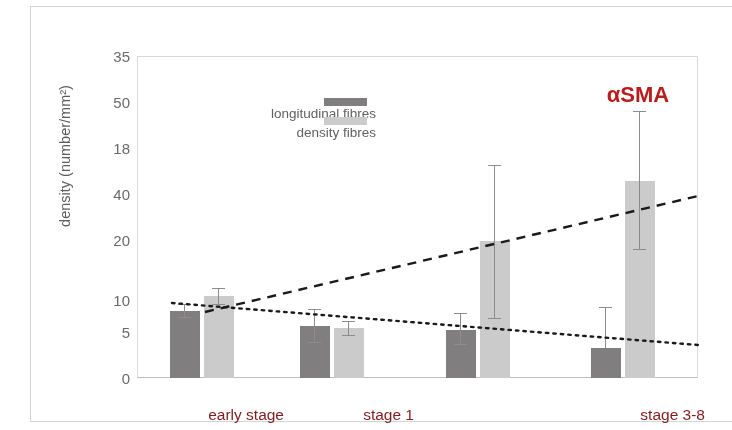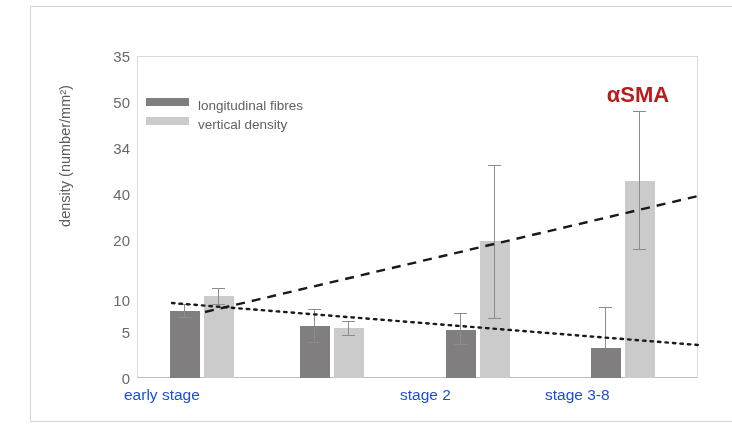--- a/index.html
+++ b/index.html
@@ -65,25 +65,25 @@
     text-align: center;
     font-size: 14.5px;
     color: #5c5c5c;
     transform: rotate(-90deg);
     transform-origin: center center;
     white-space: nowrap;
   }
   
   .x-tick-label {
     position: absolute;
-    top: 386px;
+    top: 406px;
     width: 160px;
-    text-align: left;
+    text-align: right;
     font-size: 15.5px;
-    color: #1d4ed8;
+    color: #7f1d1d;
     white-space: nowrap;
   }
   
   .bar {
     position: absolute;
     width: 30px;
   }
   
   .errorbar-stem {
     position: absolute;
@@ -98,22 +98,23 @@
   }
   
   #legend {
     position: absolute;
     left: 122px;
     top: 98px;
     width: 230px;
   }
   .legend-row {
     display: flex;
-    align-items: flex-start;
+    align-items: flex-end;
     height: 19px;
+    flex-direction: column;
   }
   .legend-swatch {
     width: 43px;
     height: 8px;
     margin-right: 9px;
     flex: none;
   }
   .legend-label {
     font-size: 13.5px;
     color: #616161;
@@ -143,21 +144,21 @@
 </head>
 <body>
 
 <div id="figure">
 
   <div id="figure-border"></div>
 
   <div id="y-axis-labels">
     <div class="y-tick-label" style="top:56px">35</div>
     <div class="y-tick-label" style="top:102px">50</div>
-    <div class="y-tick-label" style="top:148px">34</div>
+    <div class="y-tick-label" style="top:148px">18</div>
     <div class="y-tick-label" style="top:194px">40</div>
     <div class="y-tick-label" style="top:240px">20</div>
     <div class="y-tick-label" style="top:300px">10</div>
     <div class="y-tick-label" style="top:332px">5</div>
     <div class="y-tick-label" style="top:378px">0</div>
   </div>
 
   <div id="y-axis-title">density (number/mm²)</div>
 
   <div id="plot-area"></div>
@@ -206,23 +207,23 @@
     <line x1="148" y1="303" x2="674" y2="345" stroke="#1a1a1a" stroke-width="2.4" stroke-dasharray="2.5 5" stroke-linecap="round"></line>
   </svg>
 
   <div id="legend">
     <div class="legend-row">
       <span class="legend-swatch" style="background:#807e7e;"></span>
       <span class="legend-label">longitudinal fibres</span>
     </div>
     <div class="legend-row">
       <span class="legend-swatch" style="background:#cbcbcb;"></span>
-      <span class="legend-label">vertical density</span>
+      <span class="legend-label">density fibres</span>
     </div>
   </div>
 
   <div id="panel-title">αSMA</div>
 
   <div class="x-tick-label" style="left:100px;">early stage</div>
-  <div class="x-tick-label" style="left:376px;">stage 2</div>
+  <div class="x-tick-label" style="left:230px;">stage 1</div>
   <div class="x-tick-label" style="left:521px;">stage 3-8</div>
 
 </div>
 
 </body></html>

